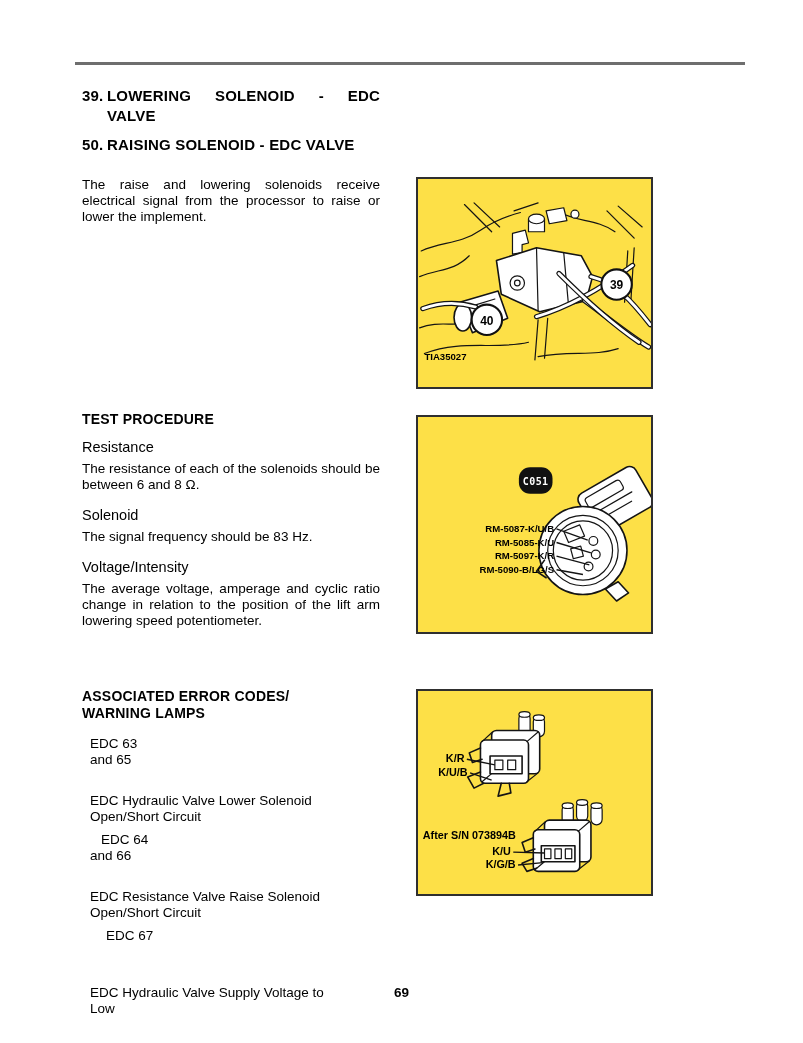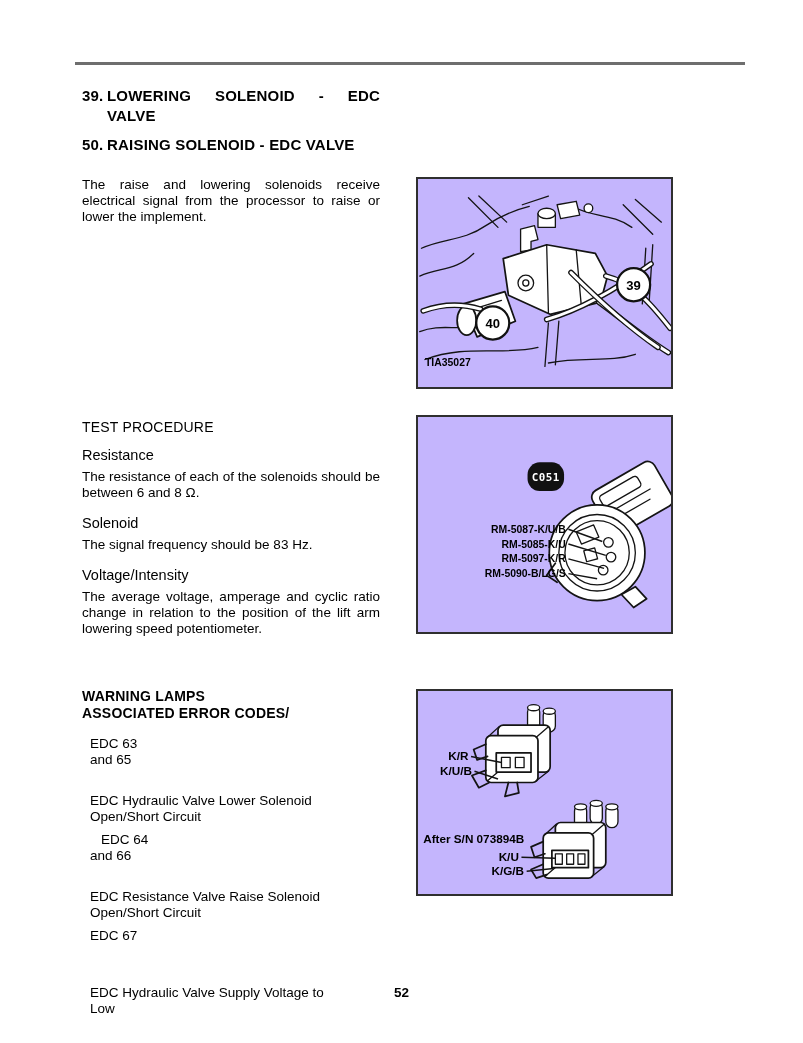--- a/index.html
+++ b/index.html
@@ -21,35 +21,35 @@
   #sec-headings { top:86px; }
   .h-row { display:flex; font-size:15px; font-weight:bold; line-height:20px; letter-spacing:0.2px; }
   .h-num { flex:0 0 25px; }
   .h-body { flex:1; }
   .h-just { text-align:justify; text-align-last:justify; }
   #h40 { margin-top:9px; }
 
   #sec-intro { top:177px; font-size:13.5px; line-height:15.9px; text-align:justify; }
 
   #sec-test { top:411px; }
-  .sec-title { font-size:14px; font-weight:normal; margin:8px 0 12px 0; letter-spacing:0.2px; }
+  .sec-title { font-size:14px; font-weight:bold; margin:0 0 12px 0; letter-spacing:0.2px; }
   .sub-title { font-size:14.5px; font-weight:normal; margin:0 0 6px 0; }
   .sub-body  { font-size:13.5px; line-height:15.9px; text-align:justify; margin:0 0 14px 0; }
 
   #sec-errors { top:688px; }
   .err-title { font-size:14px; font-weight:bold; line-height:17px; letter-spacing:0.2px; }
   .err-list { margin-top:14px; padding-left:8px; }
   .err-row { display:flex; font-size:13.5px; line-height:15.6px; margin-bottom:8px;flex-direction:column; }
   .err-code { flex:0 0 57px; }
   .err-desc { width:238px; }
 
   
   .figure {
-    position:absolute; left:416px; width:257px;
-    border:2px solid #2f2f2f; background:#c4b5fd; box-sizing:border-box;
+    position:absolute; left:416px; width:237px;
+    border:2px solid #2f2f2f; background:#fde047; box-sizing:border-box;
   }
   #fig1 { top:177px; height:212px; }
   #fig2 { top:415px; height:219px; }
   #fig3 { top:689px; height:207px; }
   .figure svg { display:block; width:100%; height:100%; }
 
   svg .ln   { fill:none; stroke:#141414; stroke-width:1.5; stroke-linecap:round; }
   svg .ln2  { fill:none; stroke:#141414; stroke-width:2;   stroke-linecap:round; stroke-linejoin:round; }
   svg .part { fill:#ffffff; stroke:#141414; stroke-width:2; stroke-linejoin:round; }
   svg .partThin { fill:#ffffff; stroke:#141414; stroke-width:1.5; stroke-linejoin:round; }
@@ -101,40 +101,40 @@
     <div class="sub-body">The resistance of each of the solenoids should be between 6 and 8 Ω.</div>
 
     <div class="sub-title">Solenoid</div>
     <div class="sub-body">The signal frequency should be 83 Hz.</div>
 
     <div class="sub-title">Voltage/Intensity</div>
     <div class="sub-body">The average voltage, amperage and cyclic ratio change in relation to the position of the lift arm lowering speed potentiometer.</div>
   </div>
 
   <div class="col" id="sec-errors">
+    <div class="err-title">ASSOCIATED ERROR CODES/</div>
     <div class="err-title">WARNING LAMPS</div>
-    <div class="err-title">ASSOCIATED ERROR CODES/</div>
     <div class="err-list">
       <div class="err-row">
         <span class="err-code">
           <span style="display:block;">EDC 63</span>
           <span style="display:block;">and 65</span>
         </span>
         <span class="err-desc">EDC Hydraulic Valve Lower Solenoid Open/Short Circuit</span>
       </div>
       <div class="err-row">
         <span class="err-code">
           <span style="display:block;margin-left:11px;">EDC 64</span>
           <span style="display:block;">and 66</span>
         </span>
         <span class="err-desc">EDC Resistance Valve Raise Solenoid Open/Short Circuit</span>
       </div>
       <div class="err-row">
         <span class="err-code">
-          <span style="display:block;">EDC 67</span>
+          <span style="display:block;margin-left:16px;">EDC 67</span>
           <span style="display:block;"></span>
         </span>
         <span class="err-desc">EDC Hydraulic Valve Supply Voltage to Low</span>
       </div>
     </div>
   </div>
 
   <div class="figure" id="fig1">
     <svg viewBox="0 0 291 208">
 
@@ -271,15 +271,15 @@
         <path class="ln2" d="M144,184 L130,190 L136,200 L148,196"></path>
       </g>
       <text class="note-lbl" x="6" y="160">After S/N 073894B</text>
       <text class="pin-lbl" x="116" y="180">K/U</text>
       <path class="leader" d="M119,176 L158,177"></path>
       <text class="pin-lbl" x="122" y="196">K/G/B</text>
       <path class="leader" d="M125,192 L156,189"></path>
     </svg>
   </div>
 
-  <div id="page-num">52</div>
+  <div id="page-num">69</div>
 
 </div>
 
 </body></html>

